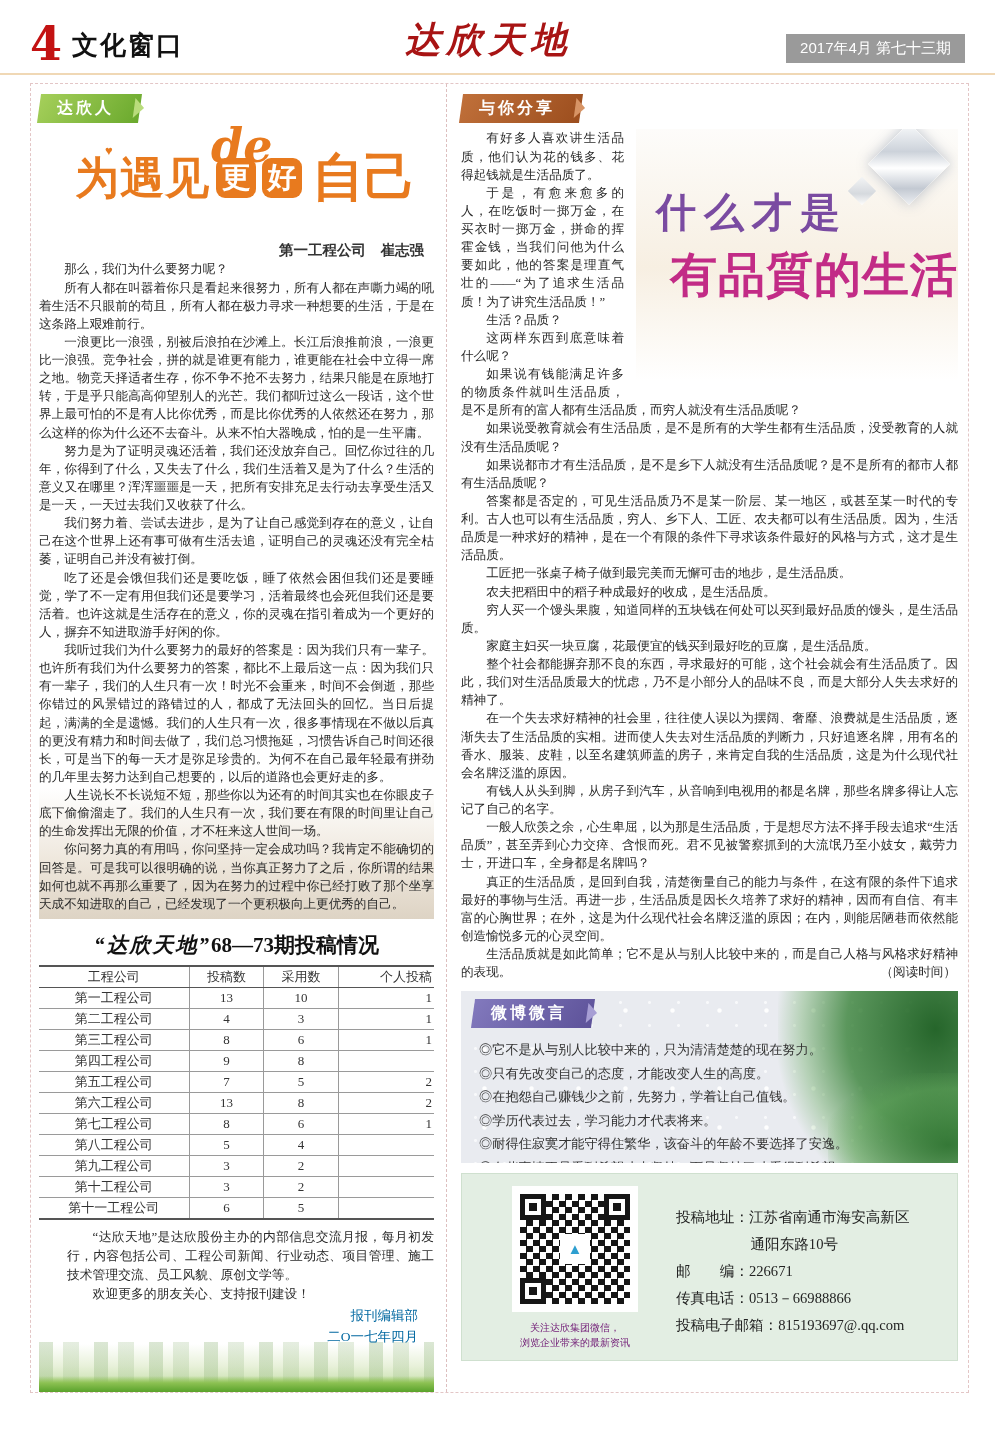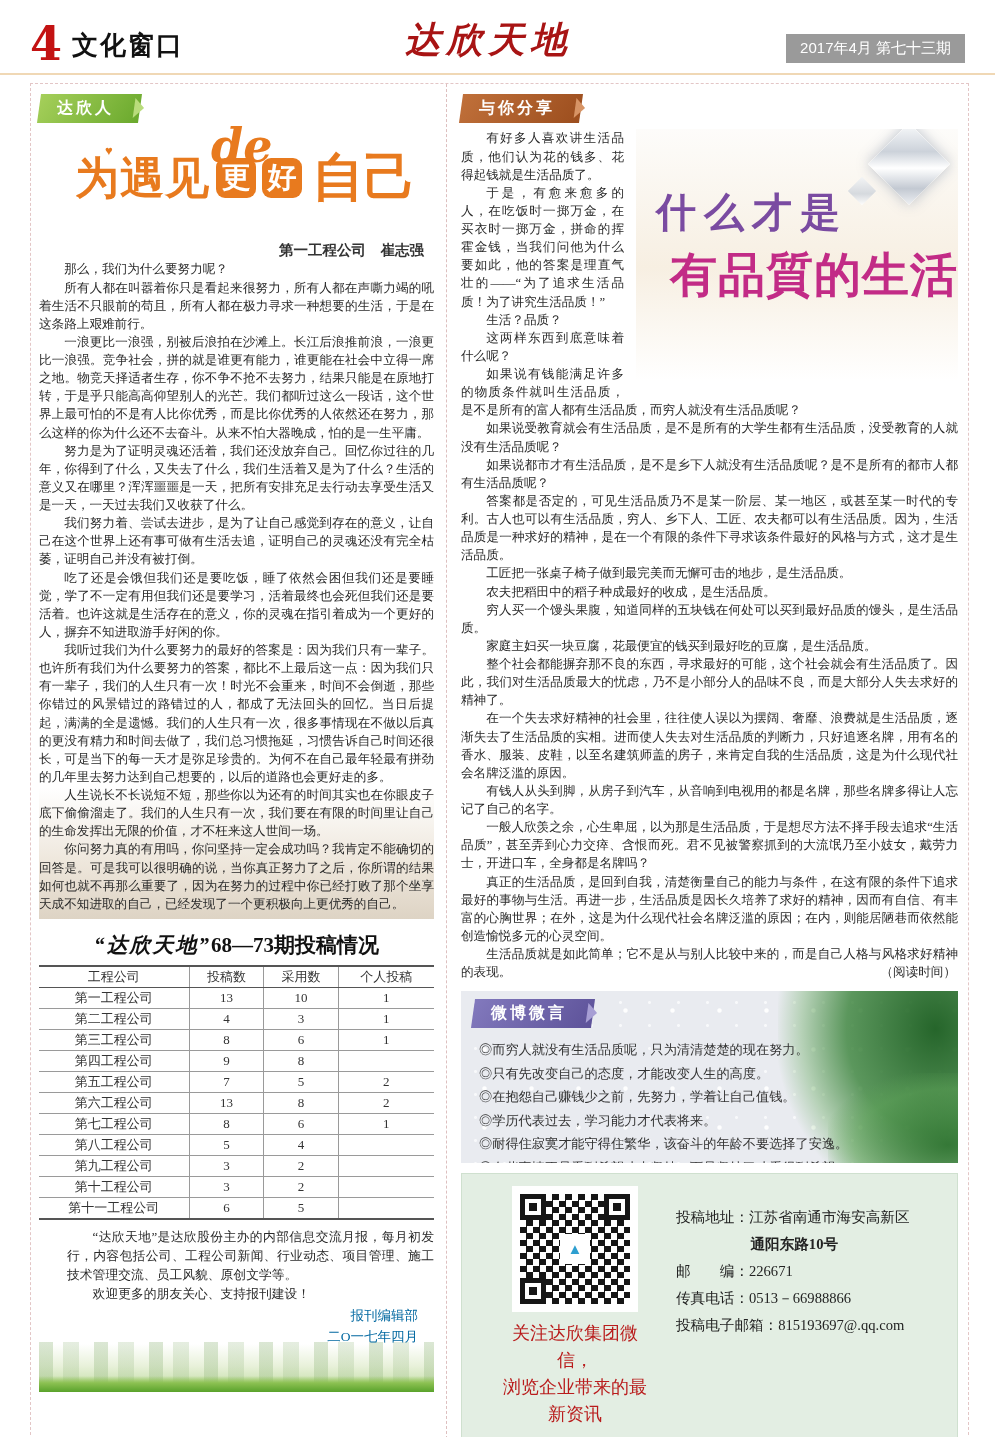--- a/index.html
+++ b/index.html
@@ -65,21 +65,21 @@
               background:linear-gradient(135deg,#f2f4f6,#cfd4db 60%,#fff); opacity:.85; }
   .attribution { position:absolute; right:2px; bottom:0; font-size:12.6px; color:#2a2a2a; }
 
   
   .tbl-title { text-align:center; font-size:21px; font-weight:bold; margin:12px 0 6px 0; color:#111; }
   .tbl-title .calli { font-style:italic; letter-spacing:2px; }
   table.sub { width:100%; border-collapse:collapse; font-size:13px; }
   table.sub th, table.sub td { border:1px solid #9a9a9a; border-left:none; border-right:1px solid #9a9a9a;
        text-align:center; padding:1px 2px; color:#333; font-weight:normal; }
   table.sub th { border-top:2px solid #555; border-bottom:1.5px solid #555; }
-  table.sub tr td:last-child, table.sub tr th:last-child { border-right:none; }
+  table.sub tr td:last-child, table.sub tr th:last-child { border-right:none;text-align:right; }
   table.sub tbody tr:last-child td { border-bottom:2px solid #555; }
   table.sub td:first-child, table.sub th:first-child { width:38%; }
 
   .tbl-note { margin-top:8px; }
   .tbl-note p { font-size:12.8px; line-height:1.5; text-align:justify; text-indent:2em; color:#2a2a2a;margin-left:28px; }
   .signoff { text-align:right; padding-right:16px; font-size:13.5px; color:#0369a1; line-height:1.6; position:relative; z-index:2; }
   .grass { height:50px; margin-top:-6px;
            background:
              linear-gradient(to top, #59a22b 0px, #8cc152 9px, rgba(140,193,82,0) 16px),
              repeating-linear-gradient(90deg, rgba(150,185,130,.35) 0 14px, rgba(150,185,130,0) 14px 24px,
@@ -107,24 +107,24 @@
   .qr-wrap { width:150px; text-align:center; }
   .qr { position:relative; width:126px; height:126px; margin:0 auto; background:#fff; padding:8px; }
   .qr-inner { width:110px; height:110px;
               background:repeating-conic-gradient(#161616 0% 25%, #ffffff 0% 50%); background-size:13px 13px; }
   .finder { position:absolute; width:26px; height:26px; border:5px solid #161616; background:#fff; }
   .finder::after { content:""; position:absolute; inset:4px; background:#161616; }
   .f-tl { top:8px; left:8px; } .f-tr { top:8px; right:8px; } .f-bl { bottom:8px; left:8px; }
   .qr-logo { position:absolute; top:50%; left:50%; width:30px; height:30px; margin:-15px 0 0 -15px;
              background:#fff; border-radius:5px; display:flex; align-items:center; justify-content:center;
              font-size:15px; color:#2e9fd0; }
-  .qr-cap { margin-top:8px; font-size:18px; color:#b91c1c; line-height:1.5; }
+  .qr-cap { margin-top:8px; font-size:10px; color:#701a75; line-height:1.5; }
   .c-lines { flex:1; padding-top:18px; }
   .c-lines p { font-size:14.6px; line-height:1.85; color:#222; }
-  .c-lines p:nth-child(2) { padding-left:5.1em;font-weight:bold; }
+  .c-lines p:nth-child(2) { padding-left:5.1em; }
   .c-label { white-space:pre; }
 </style>
 </head>
 <body>
 
 <div class="page">
 
   <div class="hdr">
     <div class="hdr-left">
       <span class="page-num">4</span>
@@ -295,21 +295,21 @@
           </div>
       </div>
 
       <div class="weibo">
         <div class="pine-a"></div>
         <div class="pine-b"></div>
         <div class="badge purple">
           <span class="txt">微博微言</span>
         </div>
         <ul>
-            <li>◎而穷人就没有生活品质呢，只为清清楚楚的现在努力。</li>
+            <li>◎它不是从与别人比较中来的，只为清清楚楚的现在努力。</li>
             <li>◎只有先改变自己的态度，才能改变人生的高度。</li>
             <li>◎在抱怨自己赚钱少之前，先努力，学着让自己值钱。</li>
             <li>◎学历代表过去，学习能力才代表将来。</li>
             <li>◎耐得住寂寞才能守得住繁华，该奋斗的年龄不要选择了安逸。</li>
             <li>◎有些事情不是看到希望才去坚持，而是坚持了才看得到希望！</li>
           </ul>
       </div>
 
       <div class="contact">
         <div class="qr-wrap">

